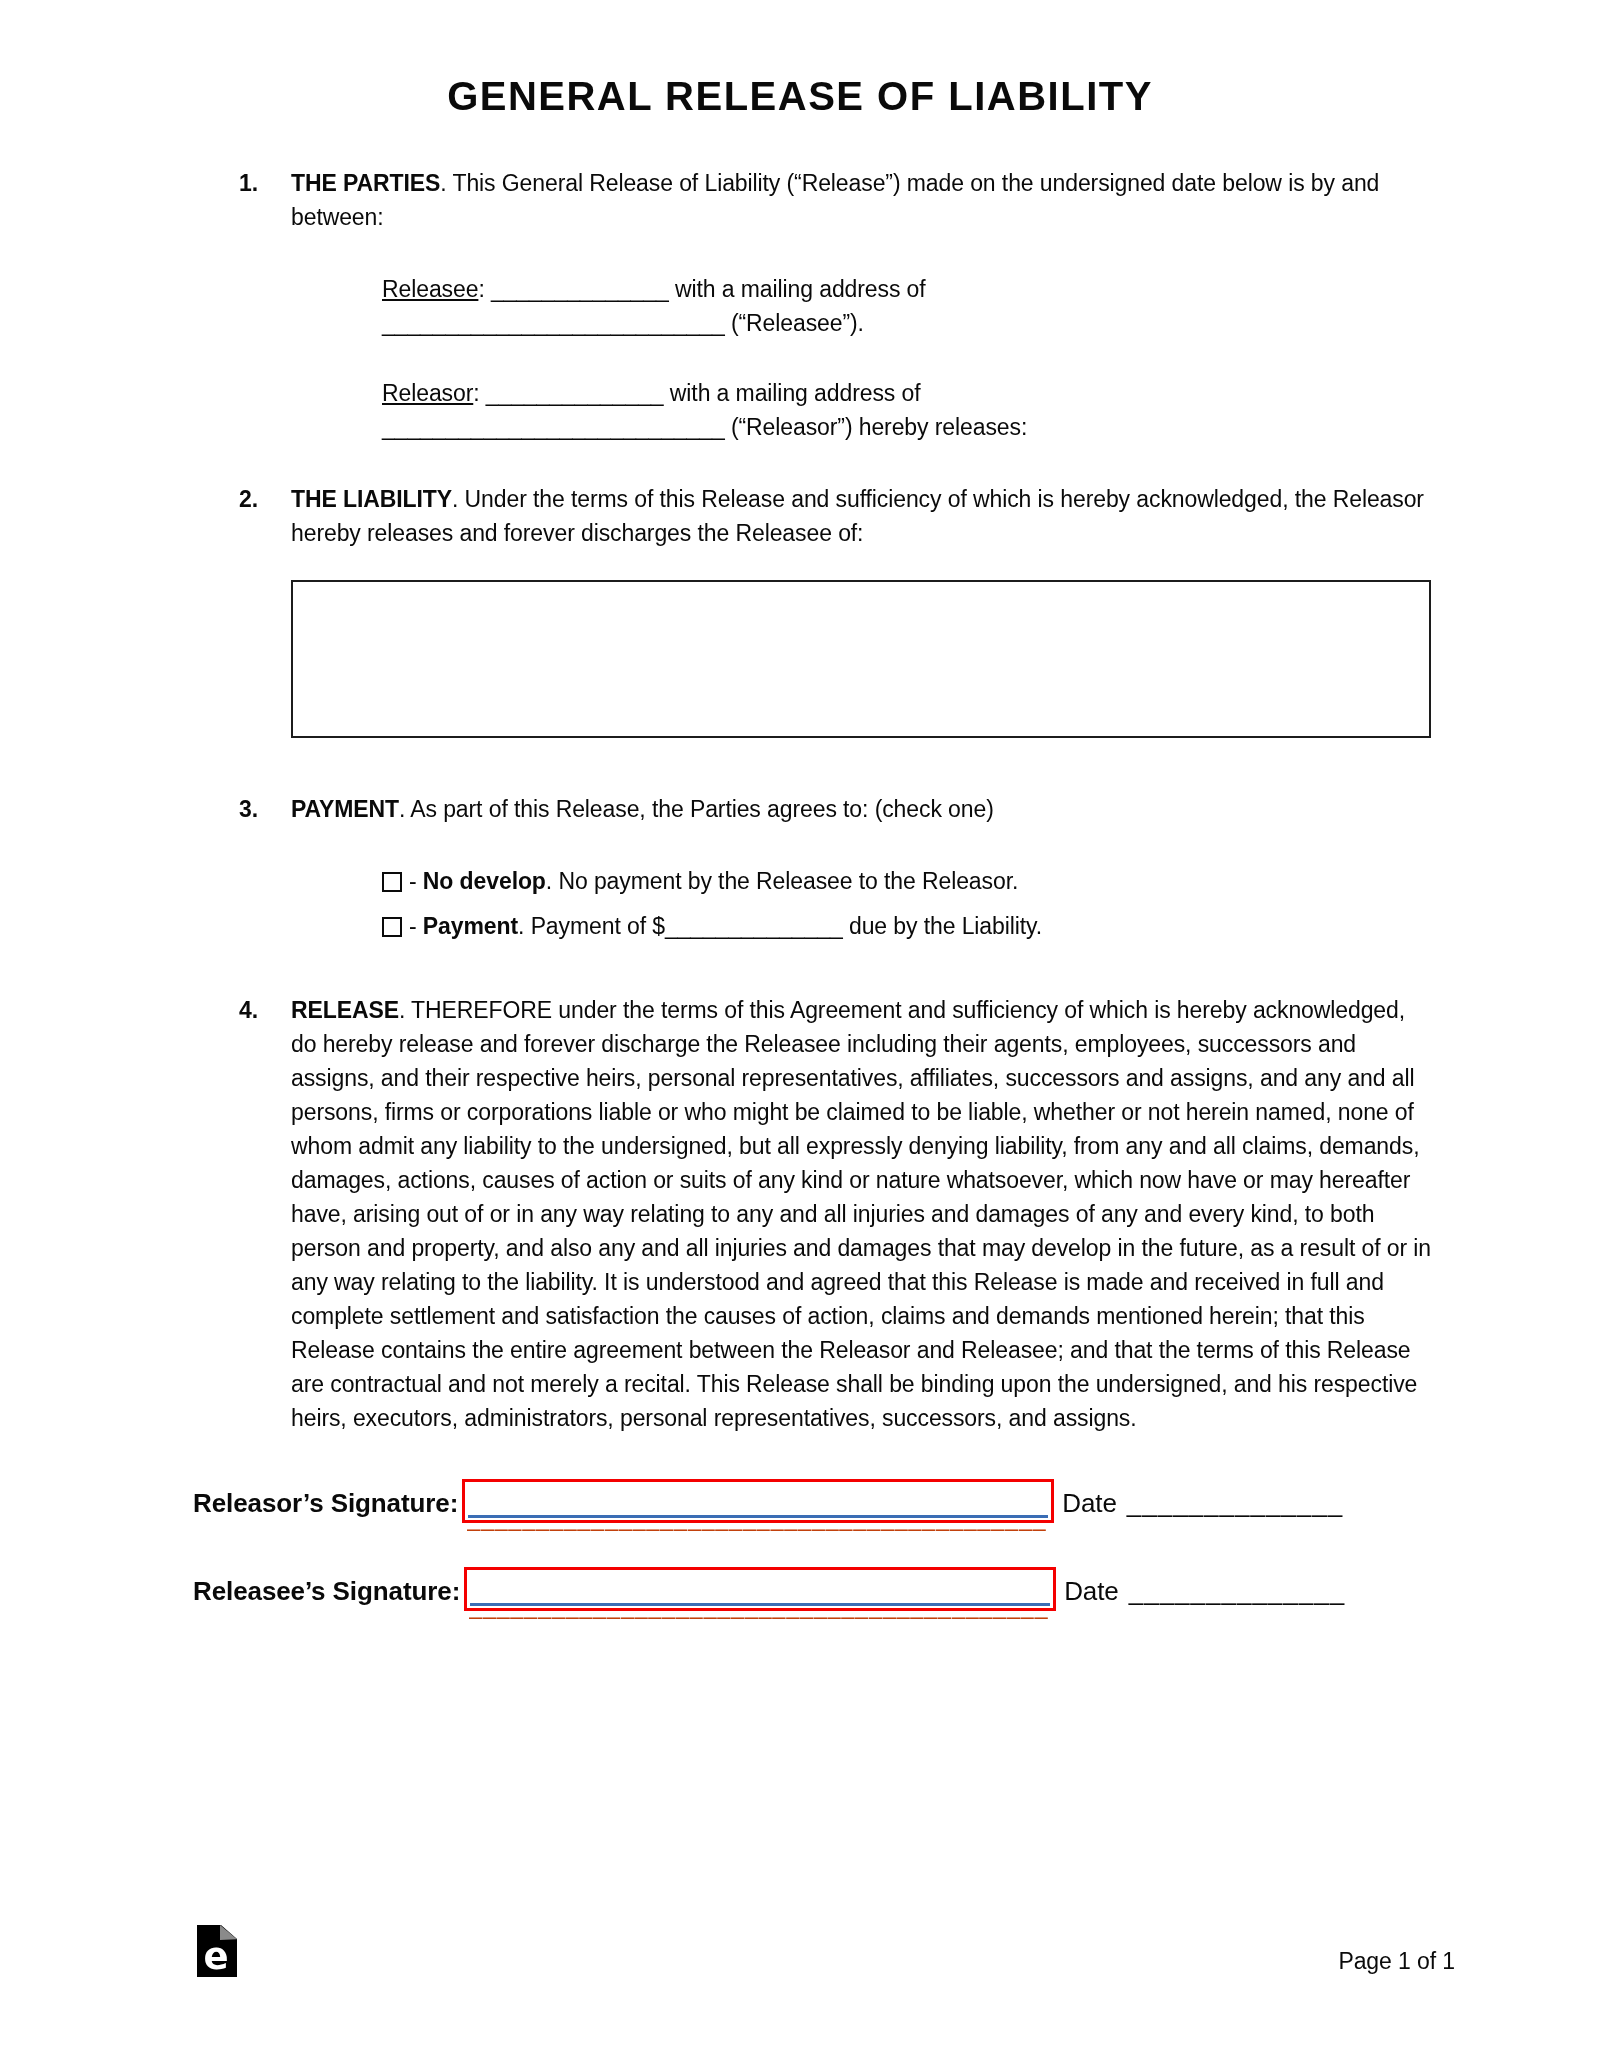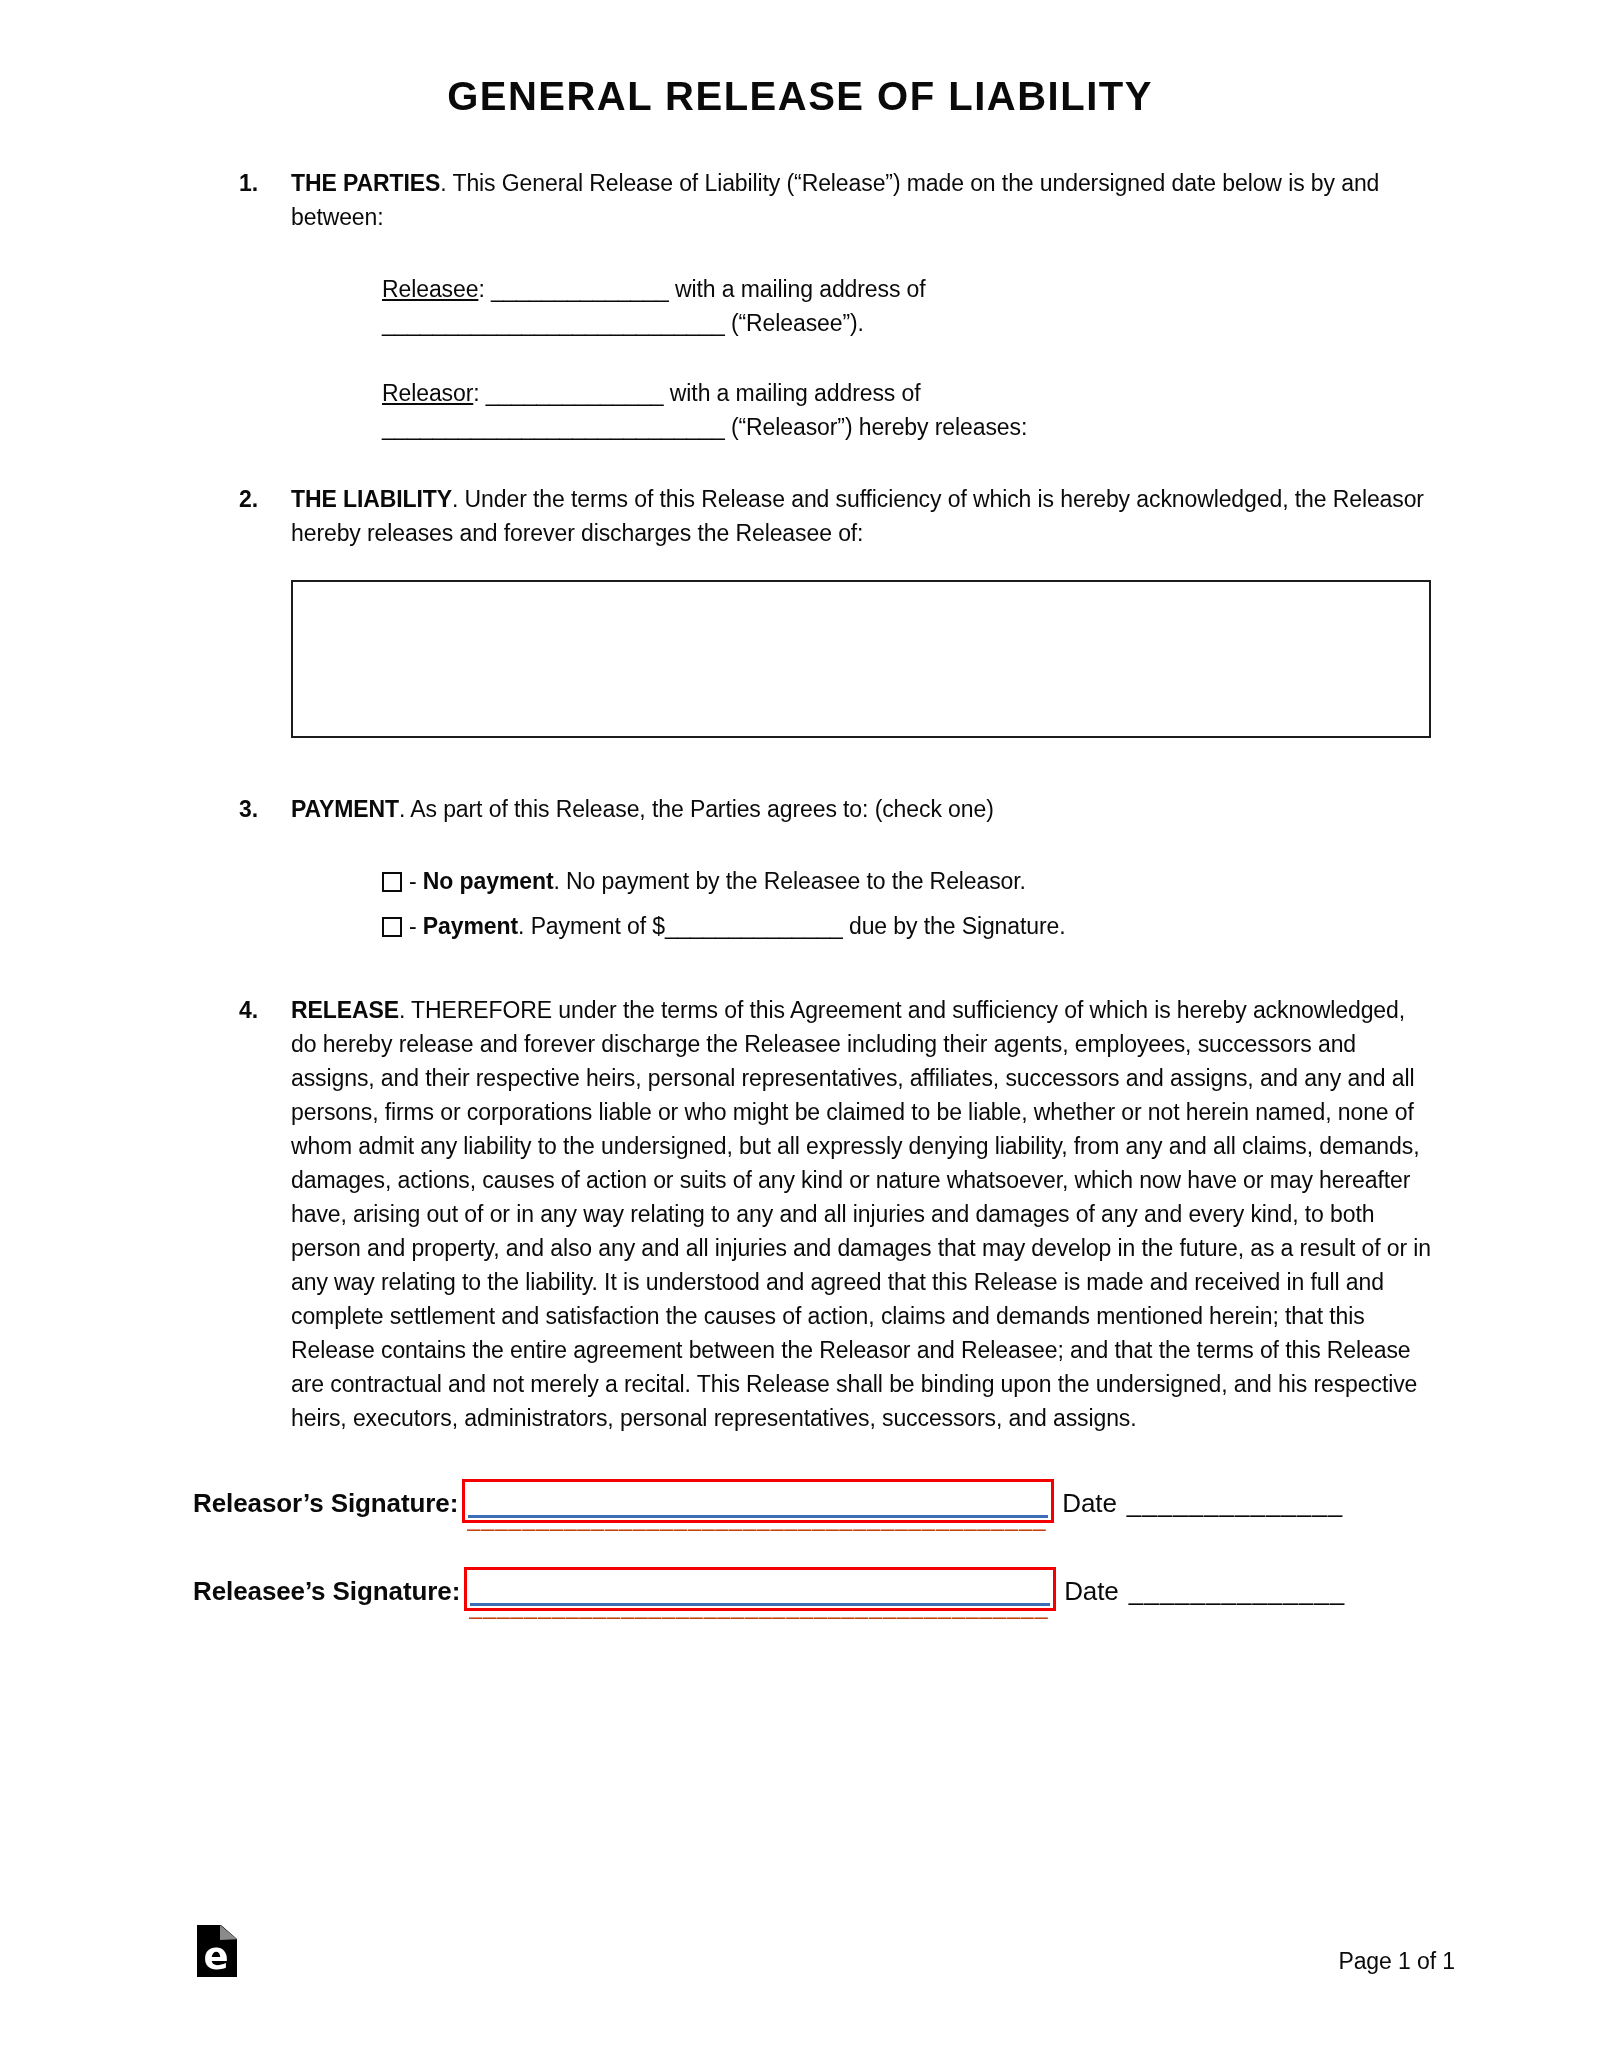--- a/index.html
+++ b/index.html
@@ -185,22 +185,22 @@
     </div>
 
     <div class="liability-box"></div>
 
     <div class="section sec-payment">
       <div class="num">3.</div>
       <div class="stext"><span class="b">PAYMENT</span><span>. </span><span>As part of this Release, the Parties agrees to: (check one)</span></div>
     </div>
 
     <div class="options">
-      <div class="option"><span class="checkbox"></span><span>-</span> <span class="b">No payment</span><span>. No payment by the Releasee to the Releasor.</span></div>
-      <div class="option"><span class="checkbox"></span><span>-</span> <span class="b">Payment</span><span>. Payment of $</span><span>______________</span> <span>due by the Signature.</span></div>
+      <div class="option"><span class="checkbox"></span><span>-</span> <span class="b">No develop</span><span>. No payment by the Releasee to the Releasor.</span></div>
+      <div class="option"><span class="checkbox"></span><span>-</span> <span class="b">Payment</span><span>. Payment of $</span><span>______________</span> <span>due by the Liability.</span></div>
     </div>
 
     <div class="section sec-release">
       <div class="num">4.</div>
       <div class="stext"><span class="b">RELEASE</span><span>. </span><span>THEREFORE under the terms of this Agreement and sufficiency of which is hereby acknowledged, do hereby release and forever discharge the Releasee including their agents, employees, successors and assigns, and their respective heirs, personal representatives, affiliates, successors and assigns, and any and all persons, firms or corporations liable or who might be claimed to be liable, whether or not herein named, none of whom admit any liability to the undersigned, but all expressly denying liability, from any and all claims, demands, damages, actions, causes of action or suits of any kind or nature whatsoever, which now have or may hereafter have, arising out of or in any way relating to any and all injuries and damages of any and every kind, to both person and property, and also any and all injuries and damages that may develop in the future, as a result of or in any way relating to the liability. It is understood and agreed that this Release is made and received in full and complete settlement and satisfaction the causes of action, claims and demands mentioned herein; that this Release contains the entire agreement between the Releasor and Releasee; and that the terms of this Release are contractual and not merely a recital. This Release shall be binding upon the undersigned, and his respective heirs, executors, administrators, personal representatives, successors, and assigns.</span></div>
     </div>
 
     <div class="signatures">
 
       <div class="sig-row">

